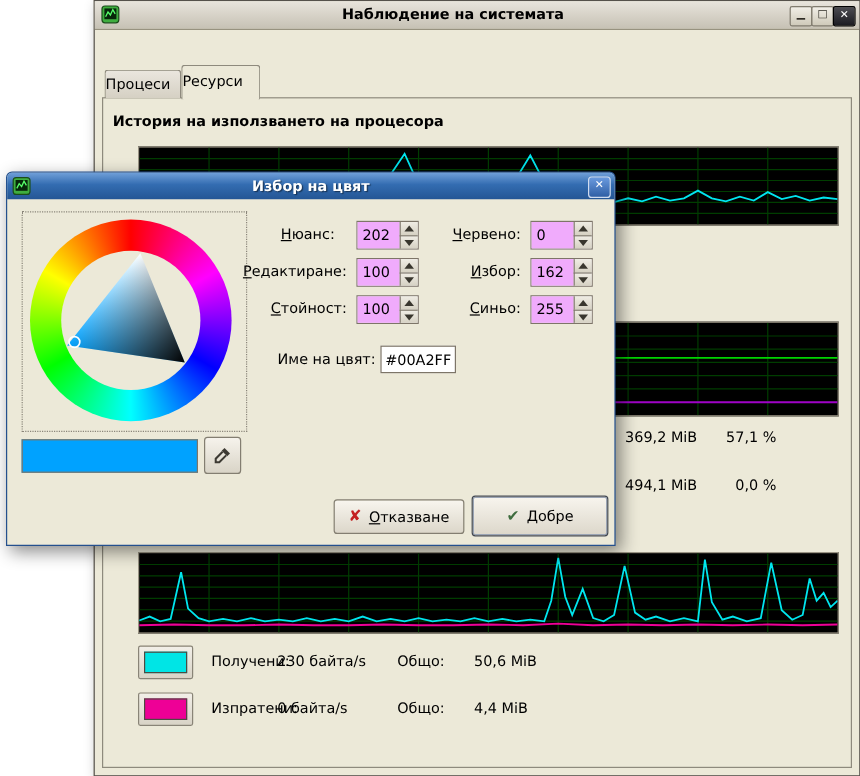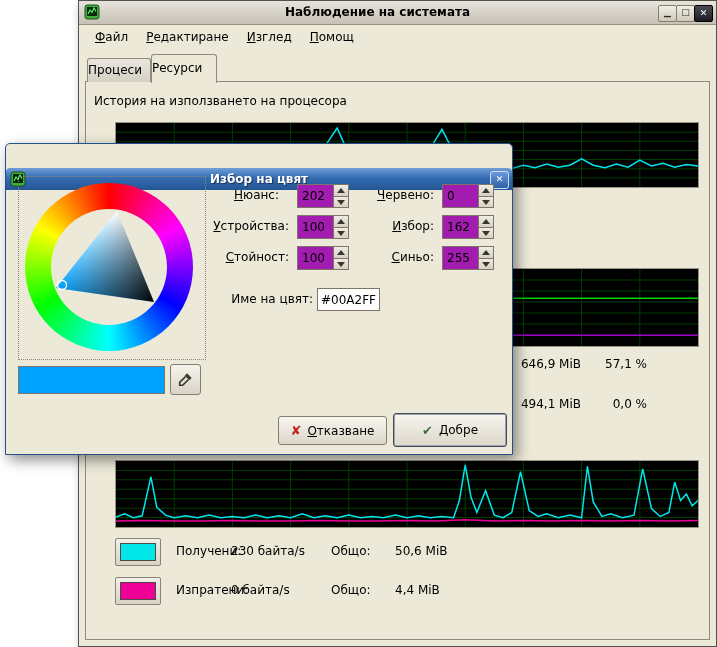--- a/index.html
+++ b/index.html
@@ -25,50 +25,50 @@
   .menu-item { display:inline-block; padding:5px 9px 4px 9px; }
   .menu-item.first { margin-left:7px; }
 
   .tab { position:absolute; border:1px solid #8e8a7d; border-bottom:none; border-radius:3px 3px 0 0;
          background:linear-gradient(#eae6de,#d5d0c3); z-index:2; }
   .tab.active { background:#ece9d8; z-index:3; }
   .panel { position:absolute; left:6px; top:80px; width:623px; height:557px;
            border:1px solid #8e8a7d; background:#ece9d8; z-index:1; }
   .z2 { z-index:2; }
 
-  .section-title { position:absolute; font-weight:normal; }
+  .section-title { position:absolute; font-weight:bold; }
   .graph { position:absolute; background:#000; border:1px solid #999383; }
   .graph svg { display:block; width:100%; height:100%; }
 
   .stat { position:absolute; text-align:right; }
 
   .swatch-btn { position:absolute; width:44px; height:26px; border:1px solid #898477; border-radius:2px;
                 background:linear-gradient(#f2efe8,#d8d3c6); }
   .swatch-fill { position:absolute; left:4px; top:4px; right:4px; bottom:4px; border:1px solid #4e4a42; }
 
   
   .dialog { position:absolute; left:5px; top:143px; width:506px; height:310px; background:#ece9d8;
             border:1px solid #24508e; border-radius:5px 5px 0 0; box-shadow:4px 5px 14px rgba(0,0,0,.45); z-index:10; }
   .dtitlebar { position:absolute; left:0; top:0; right:0; height:22px; border-radius:4px 4px 0 0;
-               background:linear-gradient(#6f9fd8,#336cb1 45%,#245695);margin-top:24px; }
+               background:linear-gradient(#6f9fd8,#336cb1 45%,#245695); }
   .dtitle { position:absolute; left:24px; right:24px; text-align:center; line-height:22px;
             color:#fff; font-weight:bold; text-shadow:1px 1px 1px rgba(0,0,0,.5); }
   .dclose { position:absolute; right:3px; top:3px; width:17px; height:16px; border:1px solid #cfdcf0; border-radius:3px;
             background:linear-gradient(#6a9ade,#2f5fa5); color:#fff; font-size:9px; font-weight:bold;
             text-align:center; line-height:14px; }
 
   .wheel-frame { position:absolute; left:12px; top:32px; width:186px; height:182px; border:1px dotted #8a857a; }
   .wheel { position:absolute; left:19px; top:39px; width:168px; height:168px; border-radius:50%;
            background:conic-gradient(from 0deg,#f00,#f0f 16.7%,#00f 33.3%,#0ff 50%,#0f0 66.7%,#ff0 83.3%,#f00); }
   .wheel-hole { position:absolute; left:26px; top:26px; width:116px; height:116px; border-radius:50%; background:#ece9d8; }
   .tri { position:absolute; left:24px; top:24px; width:120px; height:120px; }
 
   .flabel { position:absolute; text-align:right; }
   .spin { position:absolute; width:50px; height:22px; border:1px solid #7d7568; background:#fff; display:flex; }
-  .spin input { flex:1; min-width:0; border:none; outline:none; background:#a21caf; padding:2px 0 2px 4px;
+  .spin input { flex:1; min-width:0; border:none; outline:none; background:#f0abfc; padding:2px 0 2px 4px;
                 font-family:"DejaVu Sans", sans-serif; font-size:12px; }
   .spinbtns { width:15px; display:flex; flex-direction:column; }
   .sb { position:relative; flex:1; background:linear-gradient(#efece4,#d6d1c3); border-left:1px solid #7d7568; }
   .sb.down { border-top:1px solid #7d7568; }
   .sb::after { content:""; position:absolute; left:3px; border-left:4px solid transparent; border-right:4px solid transparent; }
   .sb.up::after { top:3px; border-bottom:5px solid #39362e; }
   .sb.down::after { top:3px; border-top:5px solid #39362e; }
 
   .name-input { position:absolute; left:311px; top:144px; width:55px; height:17px; border:1px solid #7d7568;
                 background:#fff; font-family:"DejaVu Sans", sans-serif; font-size:12px; padding:2px 3px; }
@@ -94,23 +94,20 @@
         <rect x="1" y="1" width="14" height="14" rx="2.5" fill="#3fae3f" stroke="#1a4d1a"></rect>
         <rect x="3" y="3" width="10" height="9" fill="#07270a"></rect>
         <polyline points="4,10 6,6 8,8.5 10,4 12,7.5" stroke="#57ff6b" stroke-width="1.1" fill="none"></polyline>
       </svg>
       <div class="mtitle">Наблюдение на системата</div>
       <div class="winbtn" style="left:579px;"><span>▁</span></div>
       <div class="winbtn" style="left:597px;"><span>□</span></div>
       <div class="winbtn close" style="left:615px;"><span>✕</span></div>
     </div>
 
-    <div class="menubar">
-      <span class="menu-item first mnemonic">Файл</span><span class="menu-item mnemonic">Редактиране</span><span class="menu-item mnemonic">Изглед</span><span class="menu-item mnemonic">Помощ</span>
-    </div>
 
     <div class="tab" style="left:8px;top:57px;width:62px;height:23px;line-height:23px;">Процеси</div>
     <div class="tab active" style="left:72px;top:53px;width:64px;height:28px;line-height:27px;">Ресурси</div>
     <div class="panel"></div>
 
     <div class="section-title z2" style="left:15px;top:93px;">История на използването на процесора</div>
     <div class="graph z2" style="left:36px;top:121px;width:582px;height:64px;">
       <svg id="cpu-chart" viewBox="0 0 100 100" preserveAspectRatio="none">
           <line x1="10" y1="0" x2="10" y2="100" stroke="#003d00" stroke-width="1" vector-effect="non-scaling-stroke"></line>
           <line x1="20" y1="0" x2="20" y2="100" stroke="#003d00" stroke-width="1" vector-effect="non-scaling-stroke"></line>
@@ -145,21 +142,21 @@
           <line x1="0" y1="14.285714285714286" x2="100" y2="14.285714285714286" stroke="#003d00" stroke-width="1" vector-effect="non-scaling-stroke"></line>
           <line x1="0" y1="28.571428571428573" x2="100" y2="28.571428571428573" stroke="#003d00" stroke-width="1" vector-effect="non-scaling-stroke"></line>
           <line x1="0" y1="42.857142857142854" x2="100" y2="42.857142857142854" stroke="#003d00" stroke-width="1" vector-effect="non-scaling-stroke"></line>
           <line x1="0" y1="57.142857142857146" x2="100" y2="57.142857142857146" stroke="#003d00" stroke-width="1" vector-effect="non-scaling-stroke"></line>
           <line x1="0" y1="71.42857142857143" x2="100" y2="71.42857142857143" stroke="#003d00" stroke-width="1" vector-effect="non-scaling-stroke"></line>
           <line x1="0" y1="85.71428571428571" x2="100" y2="85.71428571428571" stroke="#003d00" stroke-width="1" vector-effect="non-scaling-stroke"></line>
           <polyline points="0,86 25,86 50,86 75,86 100,86" fill="none" stroke="#a000c8" stroke-width="1.5" vector-effect="non-scaling-stroke"></polyline>
           <polyline points="0,38 25,38 50,38 75,38 100,38" fill="none" stroke="#00d400" stroke-width="1.5" vector-effect="non-scaling-stroke"></polyline>
         </svg>
     </div>
-    <span class="stat z2" style="left:380px;top:356px;width:122px;">646,9 MiB</span>
+    <span class="stat z2" style="left:380px;top:356px;width:122px;">369,2 MiB</span>
     <span class="stat z2" style="left:500px;top:356px;width:68px;">57,1 %</span>
     <span class="stat z2" style="left:380px;top:396px;width:122px;">494,1 MiB</span>
     <span class="stat z2" style="left:500px;top:396px;width:68px;">0,0 %</span>
 
     <div class="graph z2" style="left:36px;top:459px;width:582px;height:66px;">
       <svg id="network-chart" viewBox="0 0 100 100" preserveAspectRatio="none">
           <line x1="10" y1="0" x2="10" y2="100" stroke="#003d00" stroke-width="1" vector-effect="non-scaling-stroke"></line>
           <line x1="20" y1="0" x2="20" y2="100" stroke="#003d00" stroke-width="1" vector-effect="non-scaling-stroke"></line>
           <line x1="30" y1="0" x2="30" y2="100" stroke="#003d00" stroke-width="1" vector-effect="non-scaling-stroke"></line>
           <line x1="40" y1="0" x2="40" y2="100" stroke="#003d00" stroke-width="1" vector-effect="non-scaling-stroke"></line>
@@ -228,21 +225,21 @@
     </div>
 
     <span class="flabel mnemonic" style="left:160px;top:44px;width:113px;">Нюанс:</span>
     <div class="spin" style="left:291px;top:40px;">
       <input value="202" style="">
       <div class="spinbtns">
           <div class="sb up"></div>
           <div class="sb down"></div>
         </div>
     </div>
-    <span class="flabel mnemonic" style="left:170px;top:75px;width:113px;">Устройства:</span>
+    <span class="flabel mnemonic" style="left:170px;top:75px;width:113px;">Редактиране:</span>
     <div class="spin" style="left:291px;top:71px;">
       <input value="100" style="">
       <div class="spinbtns">
           <div class="sb up"></div>
           <div class="sb down"></div>
         </div>
     </div>
     <span class="flabel mnemonic" style="left:170px;top:106px;width:113px;">Стойност:</span>
     <div class="spin" style="left:291px;top:102px;">
       <input value="100" style="">

